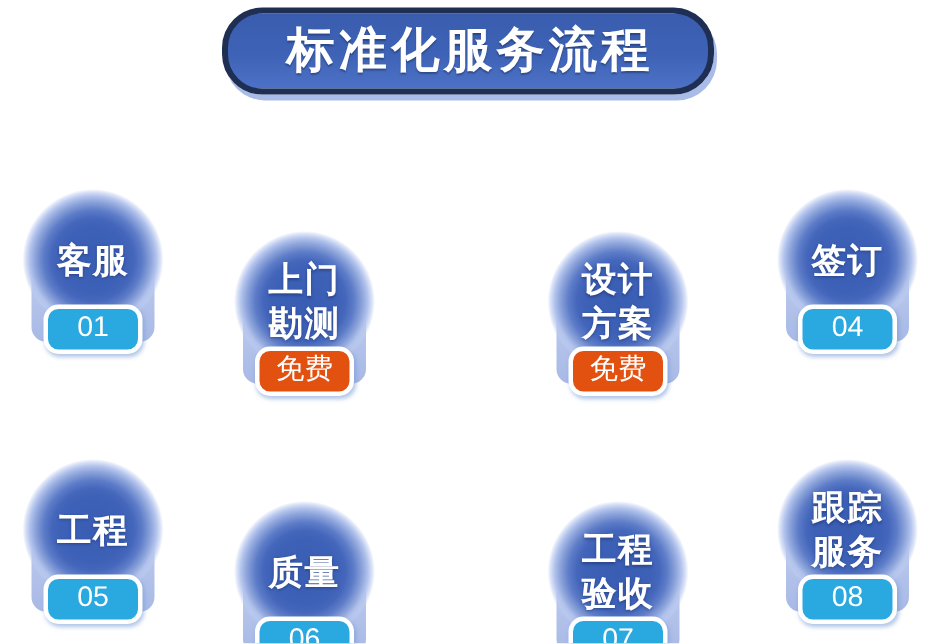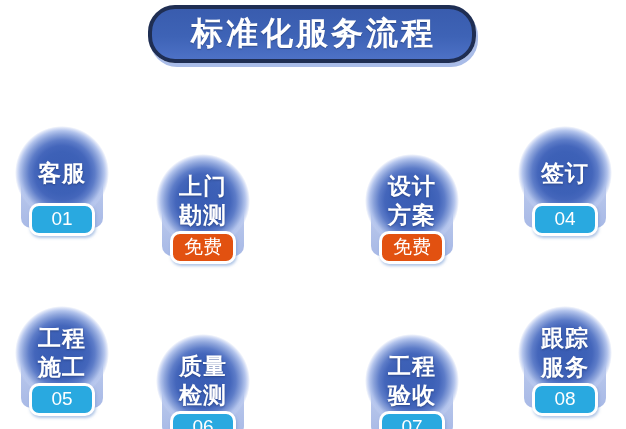--- a/index.html
+++ b/index.html
@@ -99,30 +99,28 @@
     <div class="circle">
       <span>签订</span>
     </div>
     <div class="badge badge-number">04</div>
   </div>
 
   <div class="node n5">
     <div class="tab"></div>
     <div class="circle">
       <span>工程</span>
-      <span>施工</span>
     </div>
     <div class="badge badge-number">05</div>
   </div>
 
   <div class="node n6">
     <div class="tab"></div>
     <div class="circle">
       <span>质量</span>
-      <span>检测</span>
     </div>
     <div class="badge badge-number">06</div>
   </div>
 
   <div class="node n7">
     <div class="tab"></div>
     <div class="circle">
       <span>工程</span>
       <span>验收</span>
     </div>

